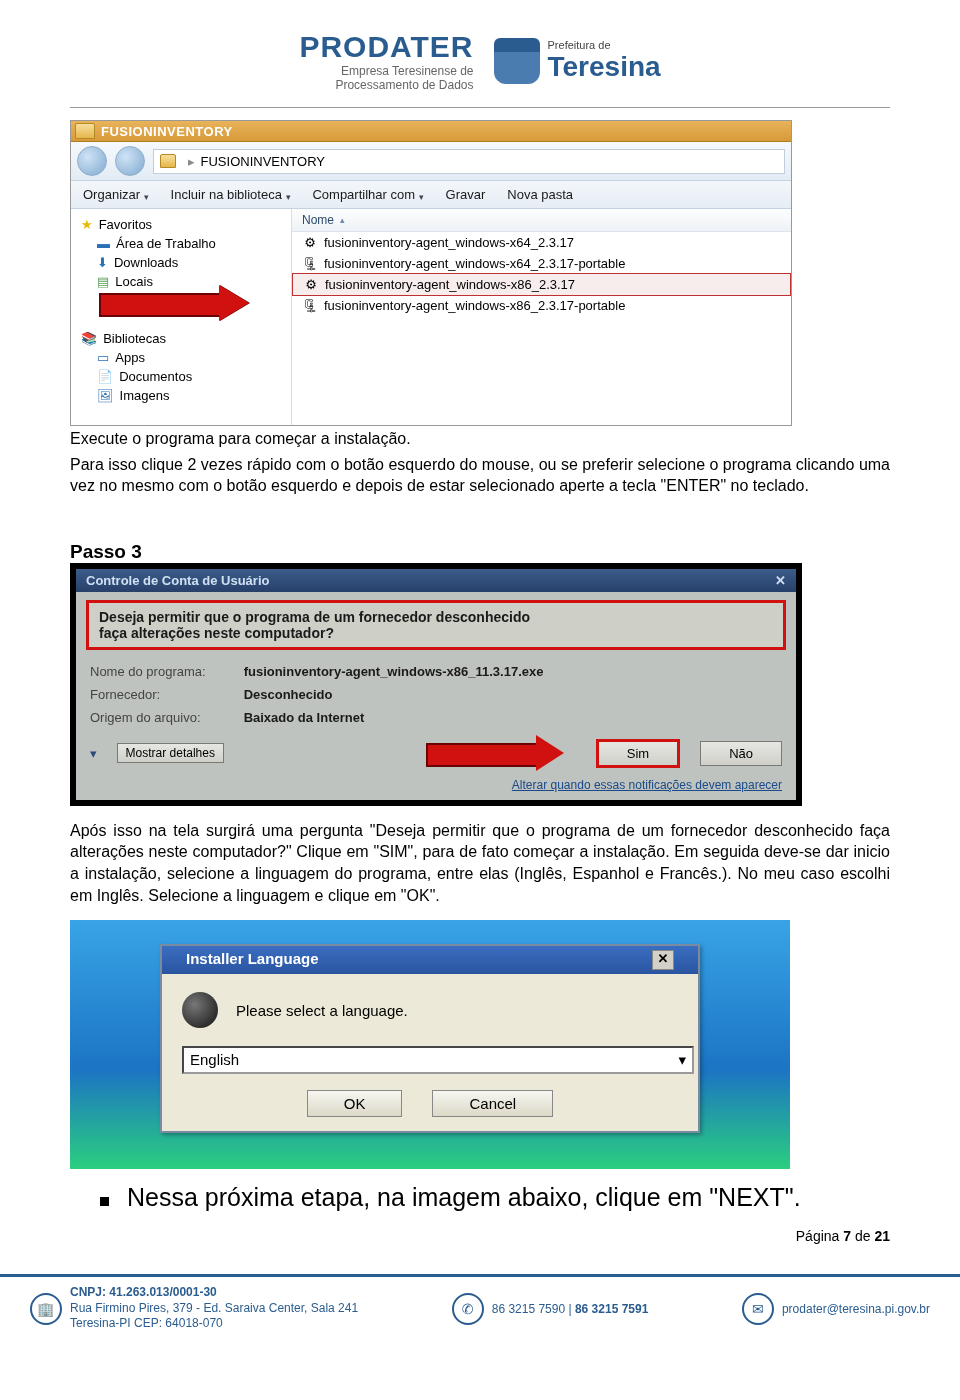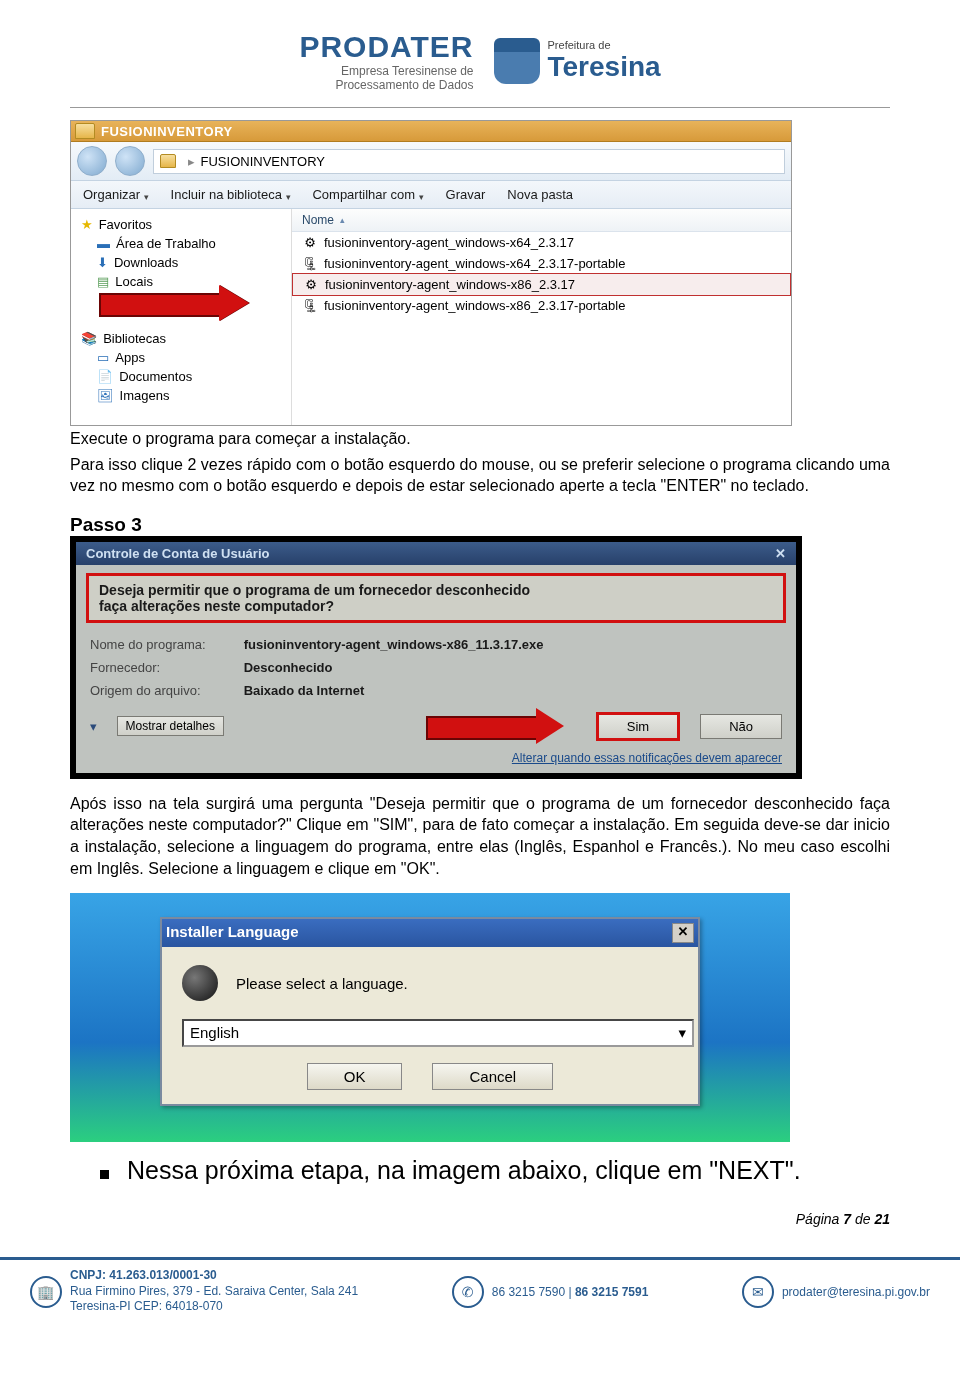--- a/index.html
+++ b/index.html
@@ -149,21 +149,21 @@
     border-left: 30px solid #d11010;
     filter: drop-shadow(1px 0 0 #6a0404);
   }
 
   .body-text {
     font-size: 16px;
     line-height: 1.35;
     text-align: justify;
     margin: 14px 0;
   }
-  .passo { font-weight: bold; font-size: 19px; margin-top: 17px; }
+  .passo { font-weight: bold; font-size: 19px; margin-top: 44px; }
 
   
   .uac {
     width: 720px;
     border: 6px solid #000;
     background: #bfc3bf;
     position: relative;
     font-size: 13px;
   }
   .uac .bar {
@@ -242,21 +242,21 @@
     background: #ece9d8;
     border: 2px solid #7a8aa0;
     box-shadow: 2px 2px 4px rgba(0,0,0,0.3);
     font-family: Tahoma, sans-serif;
     font-size: 15px;
   }
   .lang .tb {
     background: linear-gradient(#3a6dc0, #2a55a0);
     color: #fff;
     font-weight: bold;
-    padding: 4px 4px;
+    padding: 4px 24px;
     display: flex; justify-content: space-between;
   }
   .lang .tb .x {
     background: #d4d0c8; color: #000;
     border: 1px solid #888;
     width: 20px; height: 18px;
     text-align: center;
     font-size: 13px; line-height: 16px;
   }
   .lang .inner {
@@ -283,21 +283,21 @@
     padding: 4px 36px;
     font-size: 15px;
   }
 
   .bullet-line {
     display: flex; align-items: center; gap: 18px;
     font-size: 25px; margin: 14px 0 6px 30px;
   }
   .sq { width: 9px; height: 9px; background: #000; margin-top: 8px; }
 
-  .pagenum { text-align: right; font-size: 14px; margin-top: 26px; font-style: italic; }
+  .pagenum { text-align: right; font-size: 14px; margin-top: 16px; }
   .pagenum b { font-weight: bold; }
 
   .footer {
     border-top: 3px solid #2a5c8f;
     margin-top: 10px;
     padding: 8px 30px;
     display: flex;
     align-items: center;
     justify-content: space-between;
     font-size: 12px;

